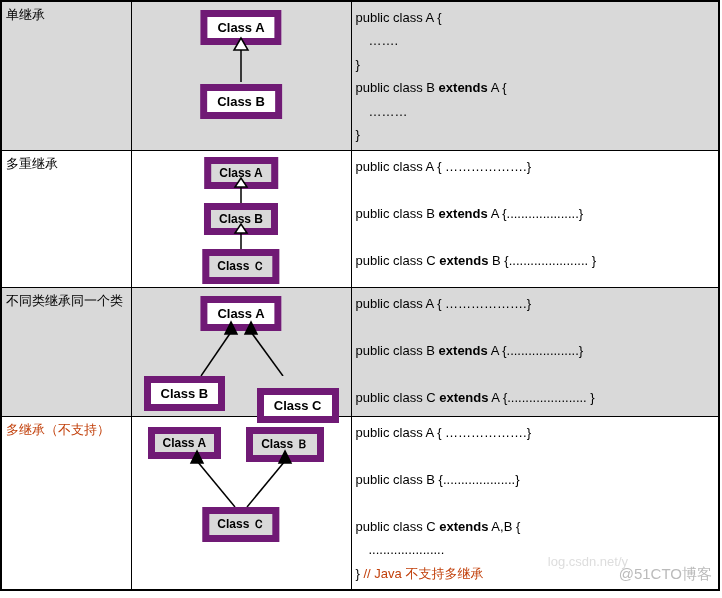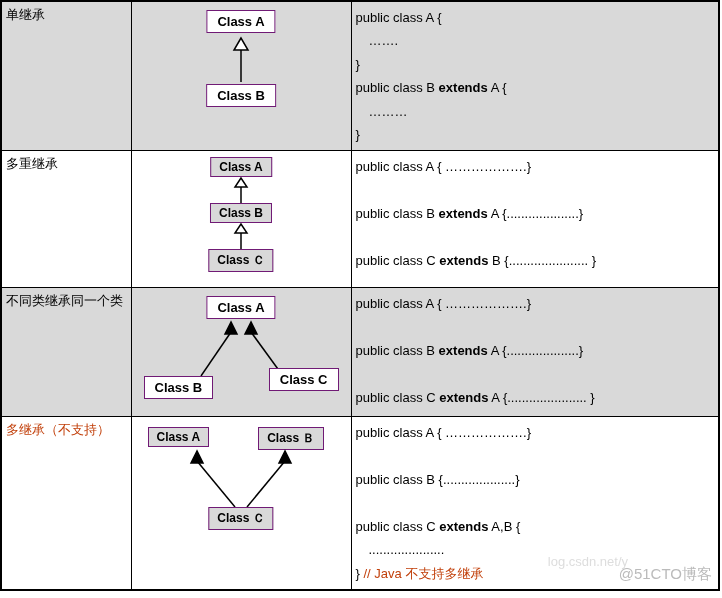--- a/index.html
+++ b/index.html
@@ -4,21 +4,21 @@
 <style>
 *{box-sizing:border-box;margin:0;padding:0}
 body{font-family:Arial,"Microsoft YaHei",sans-serif;font-size:13px;background:#fff;position:relative}
 .tbl{width:720px;border:2px solid #000;border-collapse:collapse;margin:0}
 .tbl td{border:1px solid #000;vertical-align:top;padding:4px}
 .lbl{width:130px;padding:14px 10px;font-size:13px}
 .dia{width:220px;padding:8px 0 10px;text-align:center}
 .code{padding:10px 12px;line-height:1.8;font-size:13px}
 .g{background:#d9d9d9}
 .w{background:#fff}
-.cls{display:inline-block;border:1px solid #701a75;padding:3px 10px;font-weight:bold;font-size:13px;background:#fff}
+.cls{display:inline-block;border:7px solid #701a75;padding:3px 10px;font-weight:bold;font-size:13px;background:#fff}
 .cls.sm{font-size:12px;padding:2px 8px}
 .cls.gb{background:#d9d9d9}
 .red{color:#c2410c}
 .rel{position:relative}
 .wm{position:absolute;right:6px;bottom:2px;color:#bbb;font-size:15px;z-index:2}
 .wm2{position:absolute;right:90px;bottom:16px;color:#ddd;font-size:13px;z-index:1}
 svg line{stroke:#000;stroke-width:1.5}
 svg polygon{fill:#fff;stroke:#000;stroke-width:1.5}
 svg polygon.bk{fill:#000}
 </style>
@@ -72,21 +72,21 @@
 <td class="dia g">
  <div class="rel" style="height:120px">
   <div class="cls" style="position:absolute;left:50%;transform:translateX(-50%);top:4px">Class A</div>
   <svg width="140" height="56" style="position:absolute;left:50%;transform:translateX(-50%);top:28px">
    <polygon class="bk" points="60,2 54,14 66,14"></polygon>
               <line x1="60" y1="12" x2="30" y2="56"></line>
    <polygon class="bk" points="80,2 74,14 86,14"></polygon>
               <line x1="80" y1="12" x2="112" y2="56"></line>
   </svg>
   <div class="cls" style="position:absolute;left:8px;top:84px">Class B</div>
-  <div class="cls" style="position:absolute;right:8px;top:76px">Class C</div>
+  <div class="cls" style="position:absolute;right:8px;top:96px">Class C</div>
  </div>
 </td>
 <td class="code g">
           <div>public class A { ……………….}<br><br>public class B <b>extends</b> A {....................}<br><br>public class C <b>extends</b> A {...................... }</div>
         </td>
 </tr>
 
 <tr>
 <td class="lbl w"><span class="red">多继承（不支持）</span></td>
 <td class="dia w">

